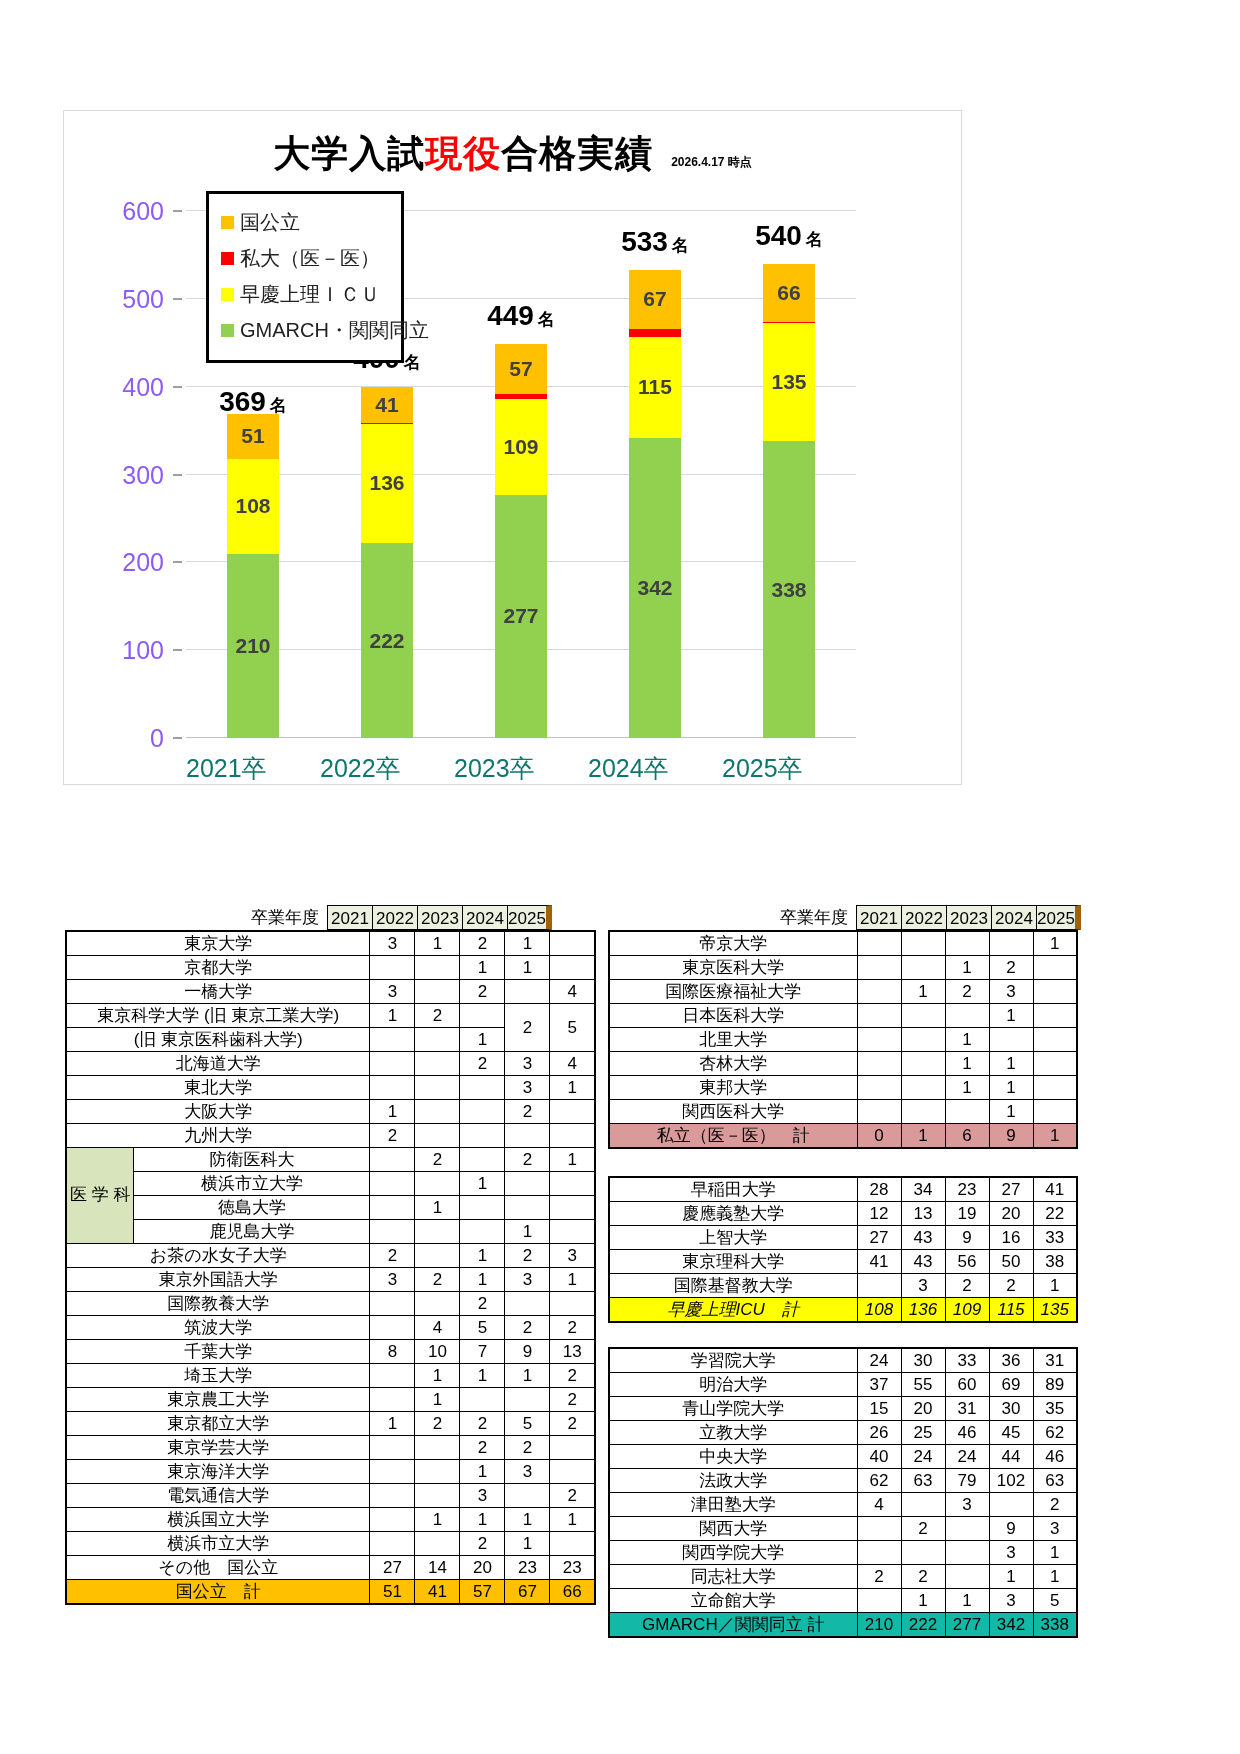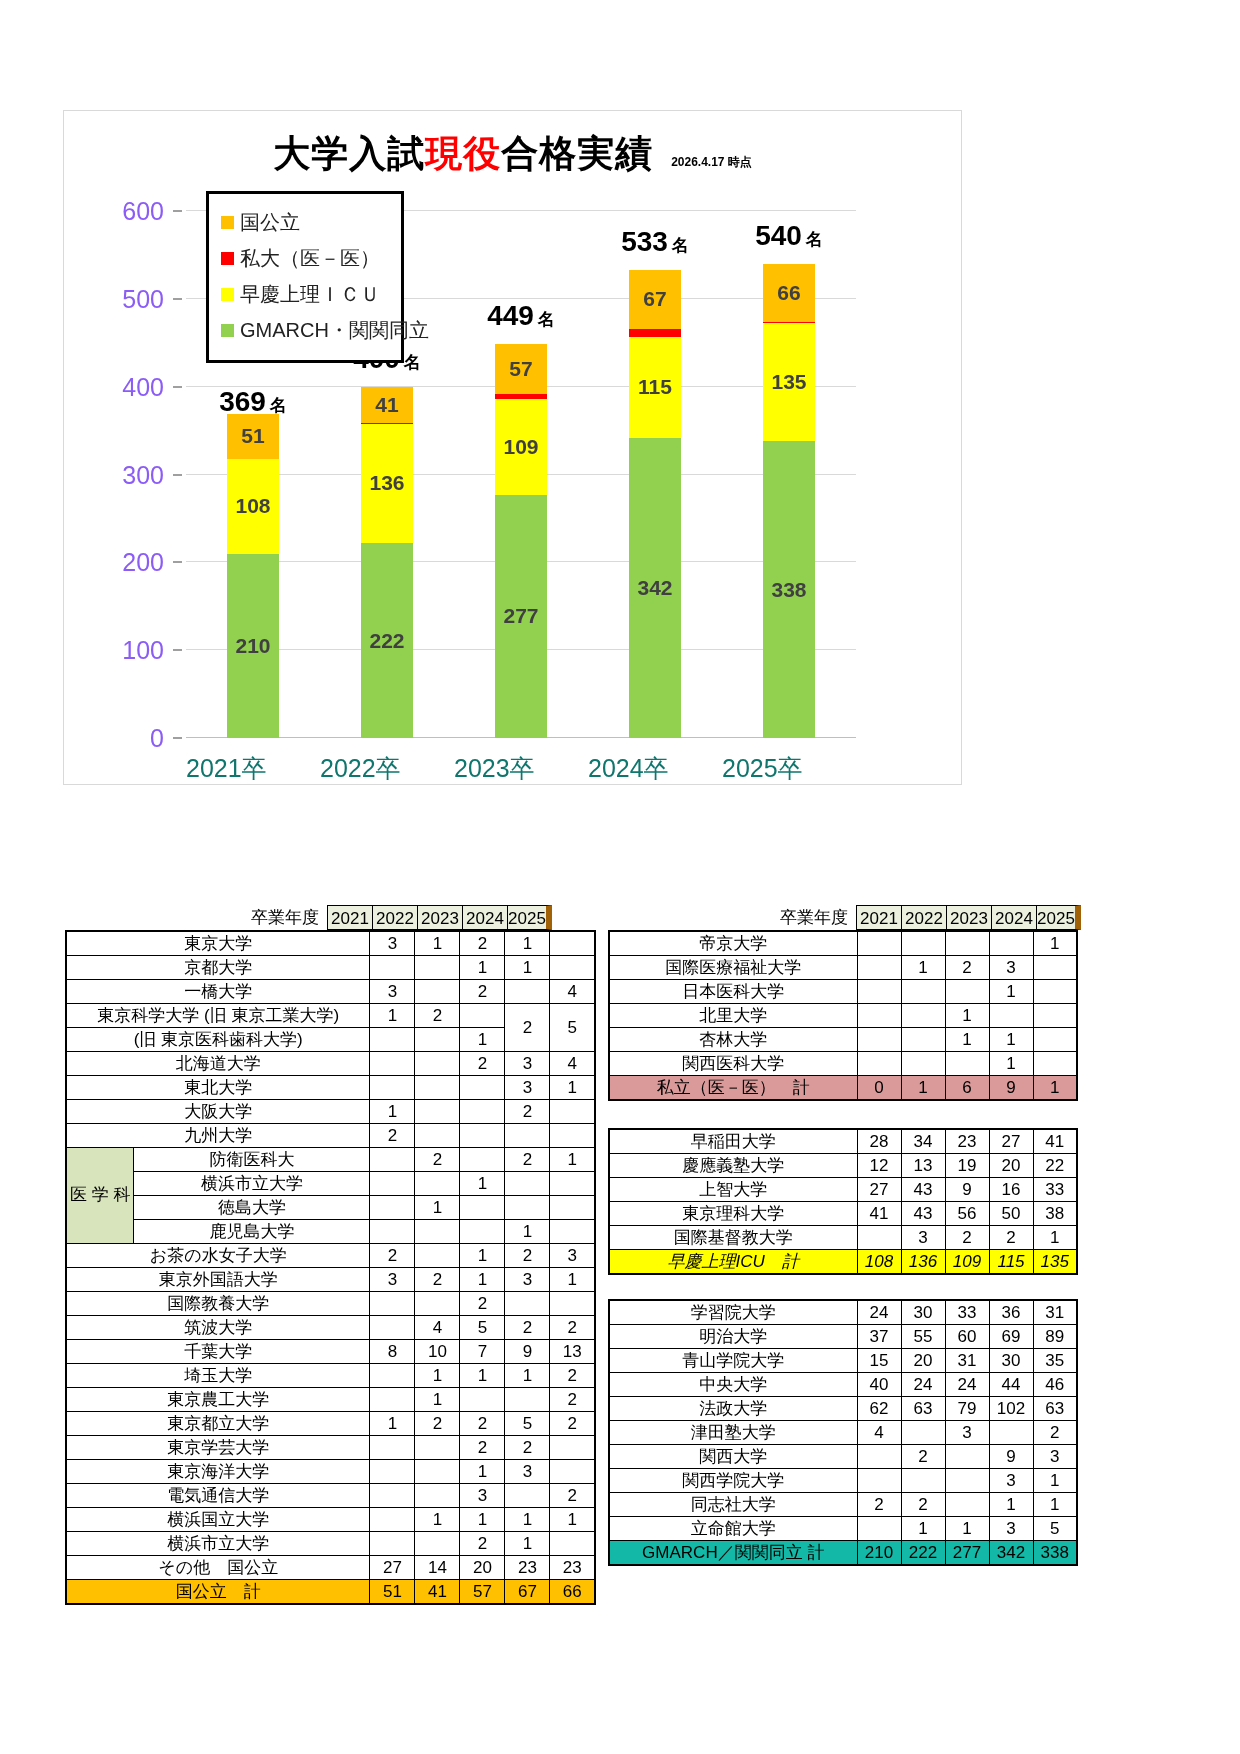--- a/index.html
+++ b/index.html
@@ -467,20 +467,28 @@
     <tbody>
         <tr>
           <td class="name">帝京大学</td>
           <td></td>
           <td></td>
           <td></td>
           <td></td>
           <td>1</td>
         </tr>
         <tr>
+          <td class="name">東京医科大学</td>
+          <td></td>
+          <td></td>
+          <td>1</td>
+          <td>2</td>
+          <td></td>
+        </tr>
+        <tr>
           <td class="name">国際医療福祉大学</td>
           <td></td>
           <td>1</td>
           <td>2</td>
           <td>3</td>
           <td></td>
         </tr>
         <tr>
           <td class="name">日本医科大学</td>
           <td></td>
@@ -492,20 +500,28 @@
         <tr>
           <td class="name">北里大学</td>
           <td></td>
           <td></td>
           <td>1</td>
           <td></td>
           <td></td>
         </tr>
         <tr>
           <td class="name">杏林大学</td>
+          <td></td>
+          <td></td>
+          <td>1</td>
+          <td>1</td>
+          <td></td>
+        </tr>
+        <tr>
+          <td class="name">東邦大学</td>
           <td></td>
           <td></td>
           <td>1</td>
           <td>1</td>
           <td></td>
         </tr>
         <tr>
           <td class="name">関西医科大学</td>
           <td></td>
           <td></td>
@@ -613,20 +629,28 @@
         </tr>
         <tr>
           <td class="name">青山学院大学</td>
           <td>15</td>
           <td>20</td>
           <td>31</td>
           <td>30</td>
           <td>35</td>
         </tr>
         <tr>
+          <td class="name">立教大学</td>
+          <td>26</td>
+          <td>25</td>
+          <td>46</td>
+          <td>45</td>
+          <td>62</td>
+        </tr>
+        <tr>
           <td class="name">中央大学</td>
           <td>40</td>
           <td>24</td>
           <td>24</td>
           <td>44</td>
           <td>46</td>
         </tr>
         <tr>
           <td class="name">法政大学</td>
           <td>62</td>

